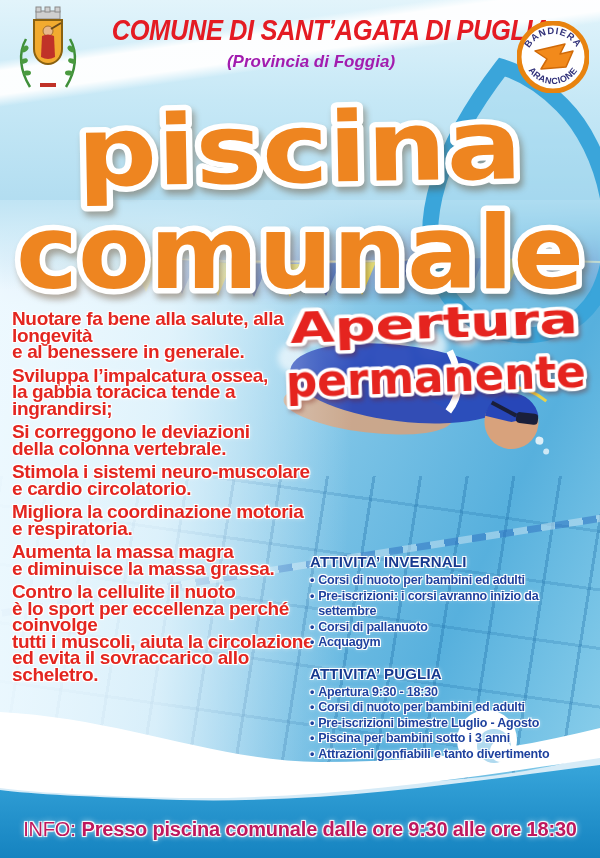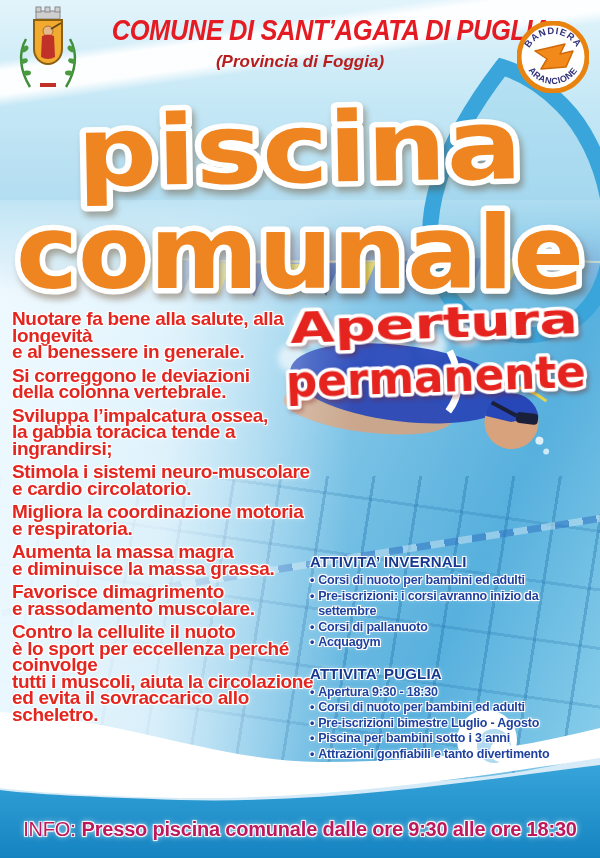--- a/index.html
+++ b/index.html
@@ -36,22 +36,22 @@
     background:linear-gradient(180deg,#c0e4f4 0%, rgba(192,228,244,0) 100%);}
   .teardrop{position:absolute;top:55px;right:-22px;width:250px;height:330px;z-index:2;}
 
   
   .header{position:absolute;top:0;left:0;right:0;height:100px;z-index:7;}
   .coat{position:absolute;top:5px;left:16px;width:64px;height:88px;}
   .badge{position:absolute;top:21px;right:11px;width:72px;height:72px;}
   .muni-title{position:absolute;top:14px;left:86px;width:428px;text-align:center;
     font-size:29px;font-weight:bold;font-style:italic;color:#e41b23;white-space:nowrap;
     transform:scaleX(.88);letter-spacing:-.5px;}
-  .province{position:absolute;top:52px;left:86px;width:428px;text-align:center;
-    font-size:17px;font-weight:bold;font-style:italic;color:#b91c1c;}
+  .province{position:absolute;top:52px;left:97px;width:428px;text-align:center;
+    font-size:17px;font-weight:bold;font-style:italic;color:#a21caf;}
 
   
   .title-svg{position:absolute;top:84px;left:0;width:600px;height:222px;z-index:5;overflow:visible;
     filter:drop-shadow(3px 5px 3px rgba(90,50,10,.38));}
   text.bubble{font-family:"DejaVu Sans",sans-serif;font-weight:bold;
     fill:#ee8520;stroke:#ffffff;stroke-width:11px;paint-order:stroke;stroke-linejoin:round;}
 
   .promo-svg{position:absolute;top:296px;right:2px;width:325px;height:115px;z-index:5;overflow:visible;
     transform:rotate(-2deg);filter:drop-shadow(2px 3px 2px rgba(120,20,10,.35));}
   text.promo{font-family:"DejaVu Sans",sans-serif;font-weight:bold;
@@ -198,32 +198,30 @@
 
   <svg class="promo-svg" viewBox="0 0 325 115">
     <text class="promo" x="162" y="42" font-size="42" text-anchor="middle" textLength="288" lengthAdjust="spacingAndGlyphs">Apertura</text>
     <text class="promo" x="162" y="96" font-size="45" text-anchor="middle" textLength="300" lengthAdjust="spacingAndGlyphs">permanente</text>
   </svg>
 
   <div class="benefits">
 
   <p class="benefit">Nuotare fa bene alla salute, alla longevità
 e al benessere in generale.</p>
+      <p class="benefit">Sviluppa l’impalcatura ossea,
+la gabbia toracica tende a ingrandirsi;</p>
       <p class="benefit">Si correggono le deviazioni
 della colonna vertebrale.</p>
-      <p class="benefit">Sviluppa l’impalcatura ossea,
-la gabbia toracica tende a ingrandirsi;</p>
       <p class="benefit">Stimola i sistemi neuro-muscolare
 e cardio circolatorio.</p>
       <p class="benefit">Migliora la coordinazione motoria
 e respiratoria.</p>
       <p class="benefit">Aumenta la massa magra
 e diminuisce la massa grassa.</p>
-      <p class="benefit">Favorisce dimagrimento
-e rassodamento muscolare.</p>
       <p class="benefit">Contro la cellulite il nuoto
 è lo sport per eccellenza perché coinvolge
 tutti i muscoli, aiuta la circolazione
 ed evita il sovraccarico allo scheletro.</p>
     </div>
 
   <div class="activities">
     <h3 class="act-heading">ATTIVITA’ INVERNALI</h3>
     <ul class="act-list">
 

